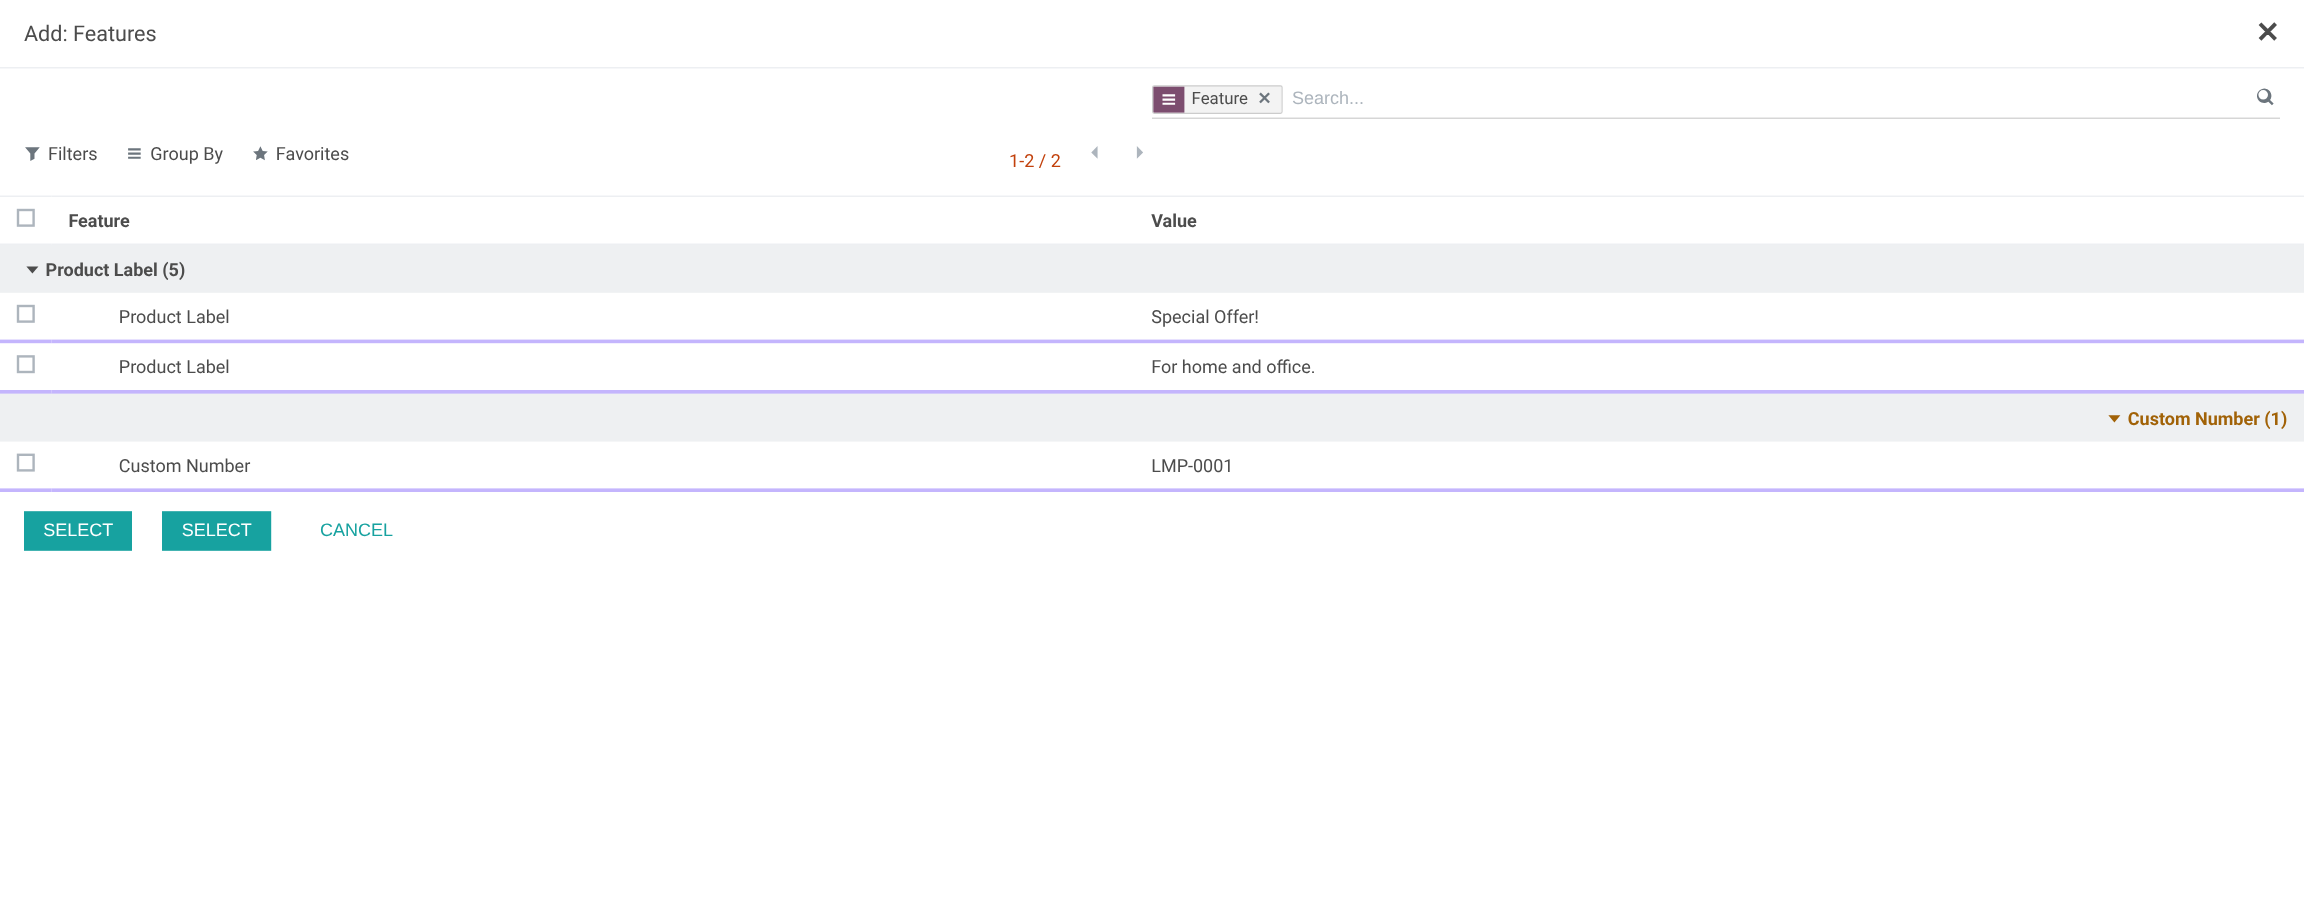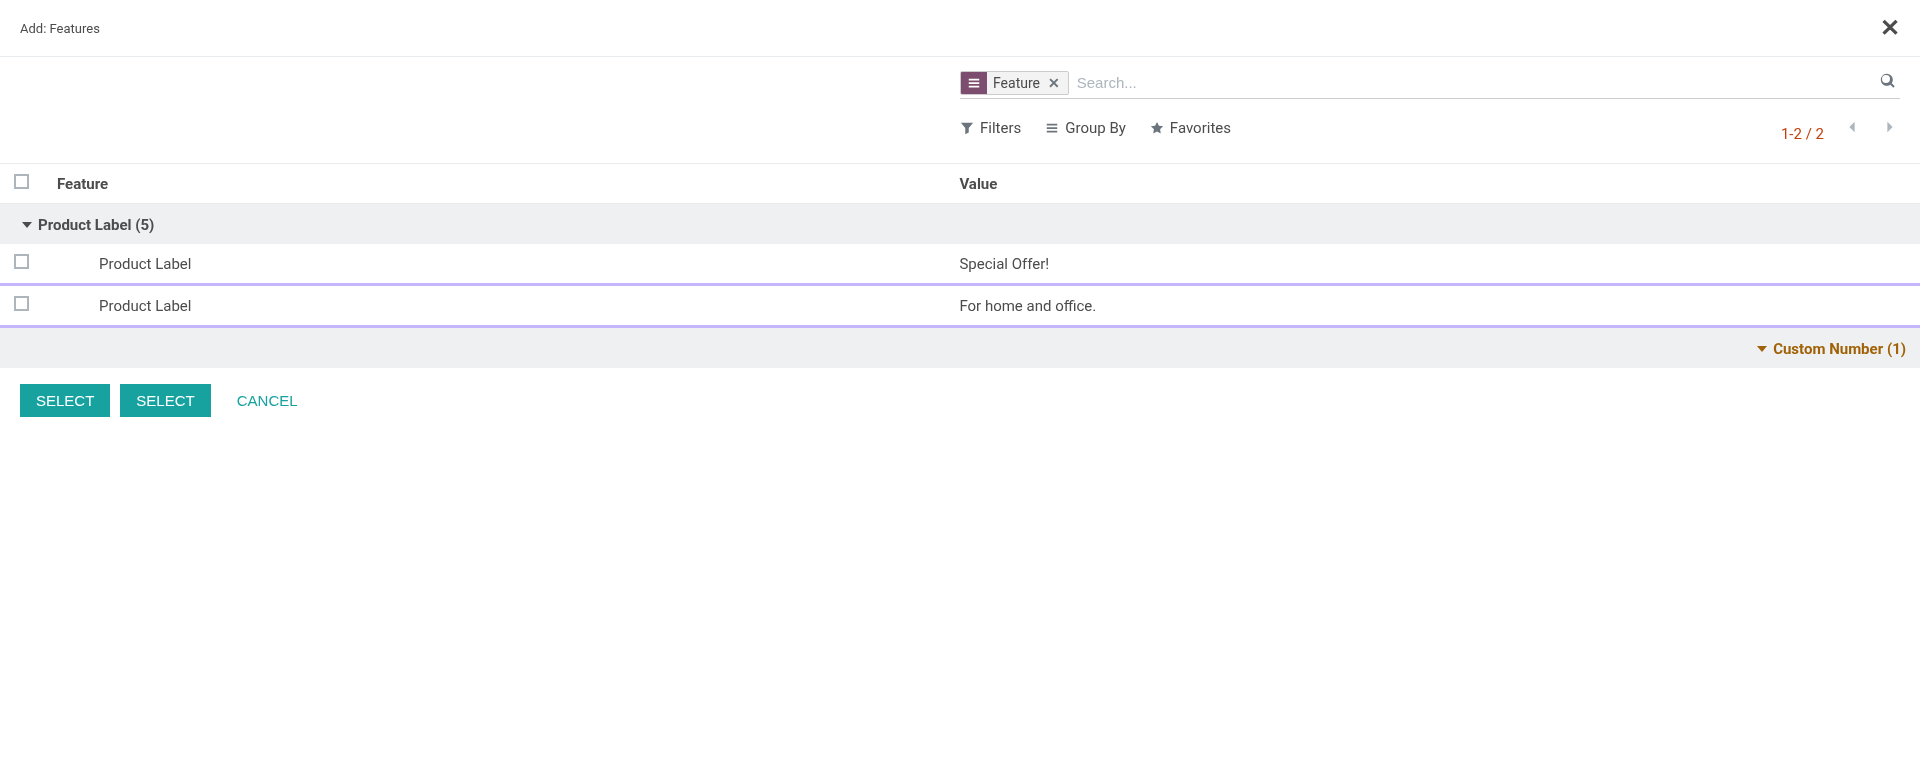--- a/index.html
+++ b/index.html
@@ -18,21 +18,21 @@
   background: #fff;
 }
 .modal-header {
   display: flex;
   justify-content: space-between;
   align-items: center;
   padding: 16px 20px 16px 20px;
   border-bottom: 1px solid #e9ecef;
 }
 .modal-title {
-  font-size: 13px;
+  font-size: 18px;
   color: #4c4c4c;
   font-weight: 400;
 }
 .close-btn {
   font-size: 24px;
   color: #4c4c4c;
   cursor: pointer;
   border: none;
   background: none;
   line-height: 1;
@@ -99,21 +99,20 @@
   cursor: pointer;
   color: #6c757d;
   padding: 4px;
 }
 .search-icon-btn svg {
   width: 16px;
   height: 16px;
 }
 .toolbar-row {
   display: flex;
-  justify-content: flex-end;
   align-items: center;
   padding: 14px 0 12px 0;
 }
 .toolbar-left {
   display: flex;
   align-items: center;
   gap: 24px;
   width: 50%;
 }
 .toolbar-item {
@@ -192,21 +191,21 @@
   width: 0; height: 0;
   border-left: 5px solid transparent;
   border-right: 5px solid transparent;
   border-top: 6px solid currentColor;
 }
 .data-row td { border-bottom: 3px solid #c4b5fd; color: #4c4c4c; }
 .data-row .feature-cell { padding-left: 56px; }
 .modal-footer {
   padding: 16px 20px;
   display: flex;
-  gap: 10px;
+  gap: 25px;
   align-items: center;
 }
 .btn {
   border: none;
   padding: 8px 16px;
   font-size: 15px;
   cursor: pointer;
   font-weight: 500;
 }
 .btn-primary { background: #17a2a0; color: #fff; }
@@ -311,20 +310,25 @@
           <td class="checkbox-cell"><span class="checkbox"></span></td>
           <td class="feature-cell">Product Label</td>
           <td>For home and office.</td>
         </tr>
         <tr class="group-row highlighted">
           <td colspan="3"><span class="group-toggle">
               <span class="caret-down"></span>
               <span>Custom Number (1)</span>
             </span></td>
         </tr>
+        <tr class="data-row">
+          <td class="checkbox-cell"><span class="checkbox"></span></td>
+          <td class="feature-cell">Custom Number</td>
+          <td>LMP-0001</td>
+        </tr>
       </tbody>
   </table>
 
   <div class="modal-footer">
     <button class="btn btn-primary">SELECT</button>
     <button class="btn btn-primary">SELECT</button>
     <button class="btn btn-link">CANCEL</button>
   </div>
 
 </div>

